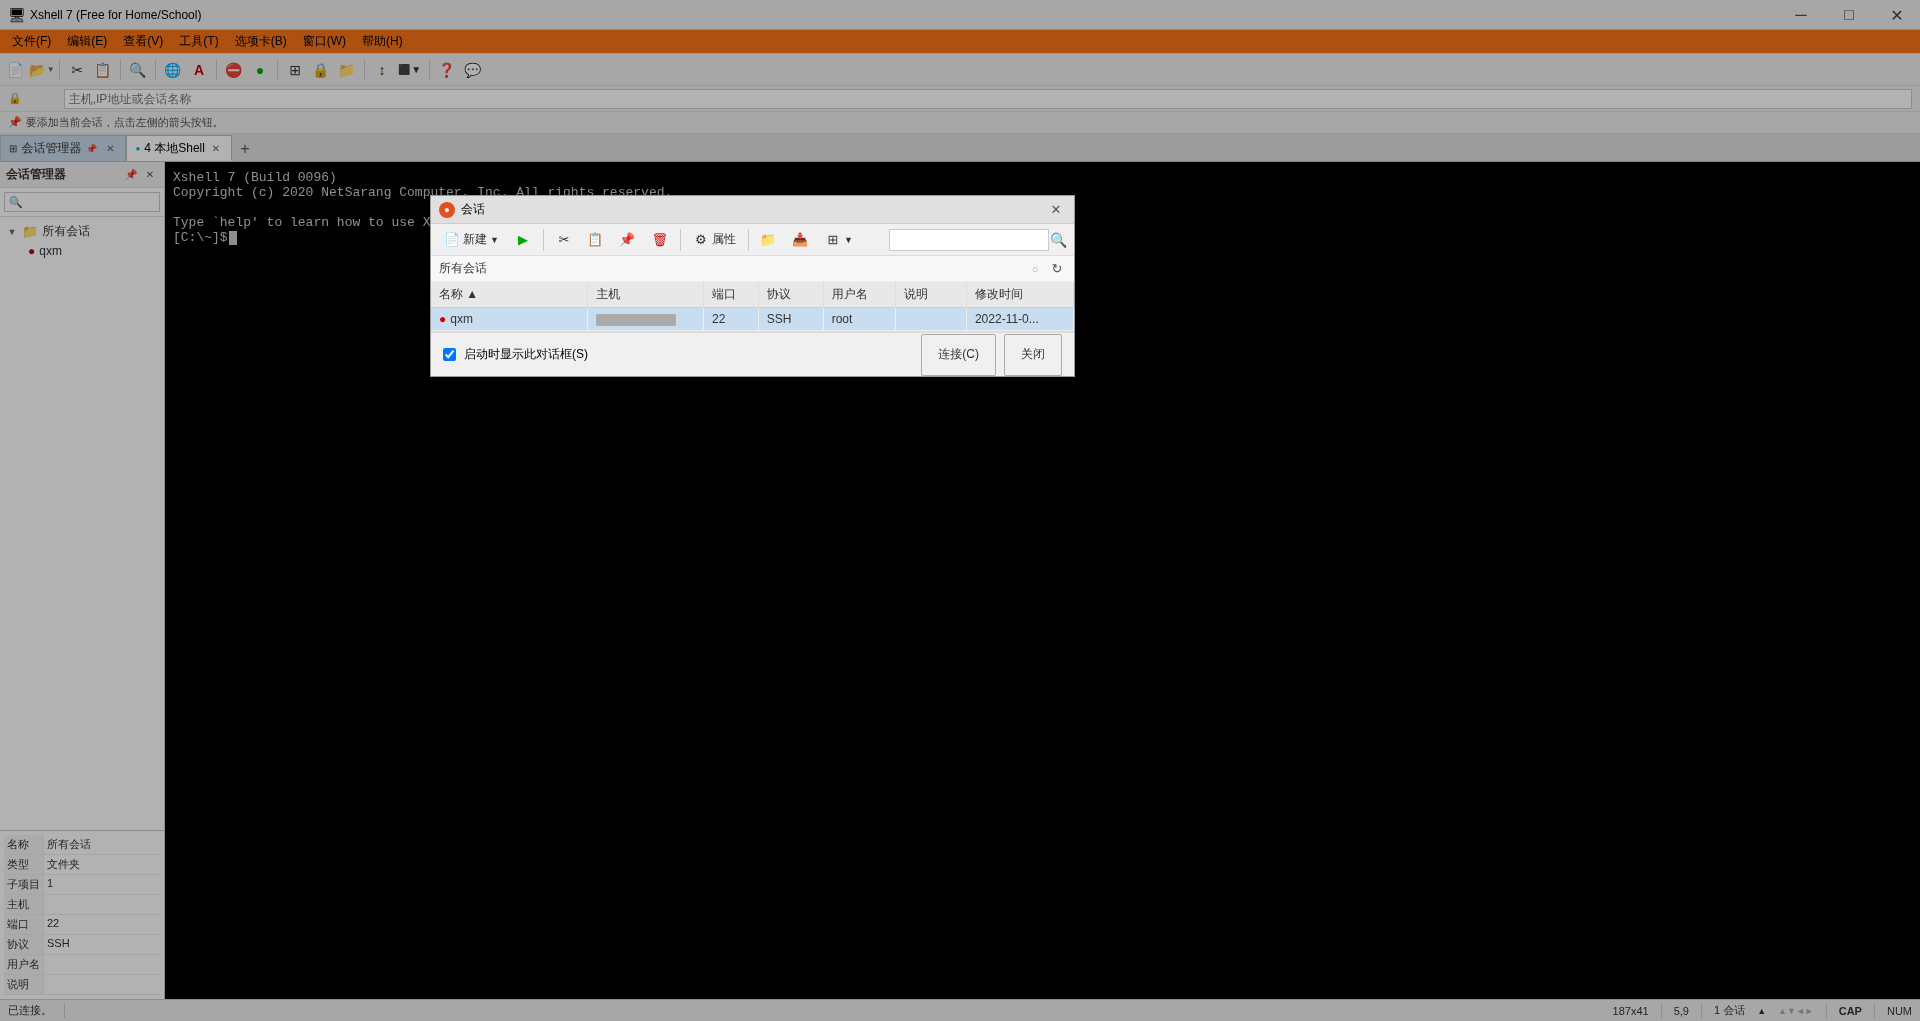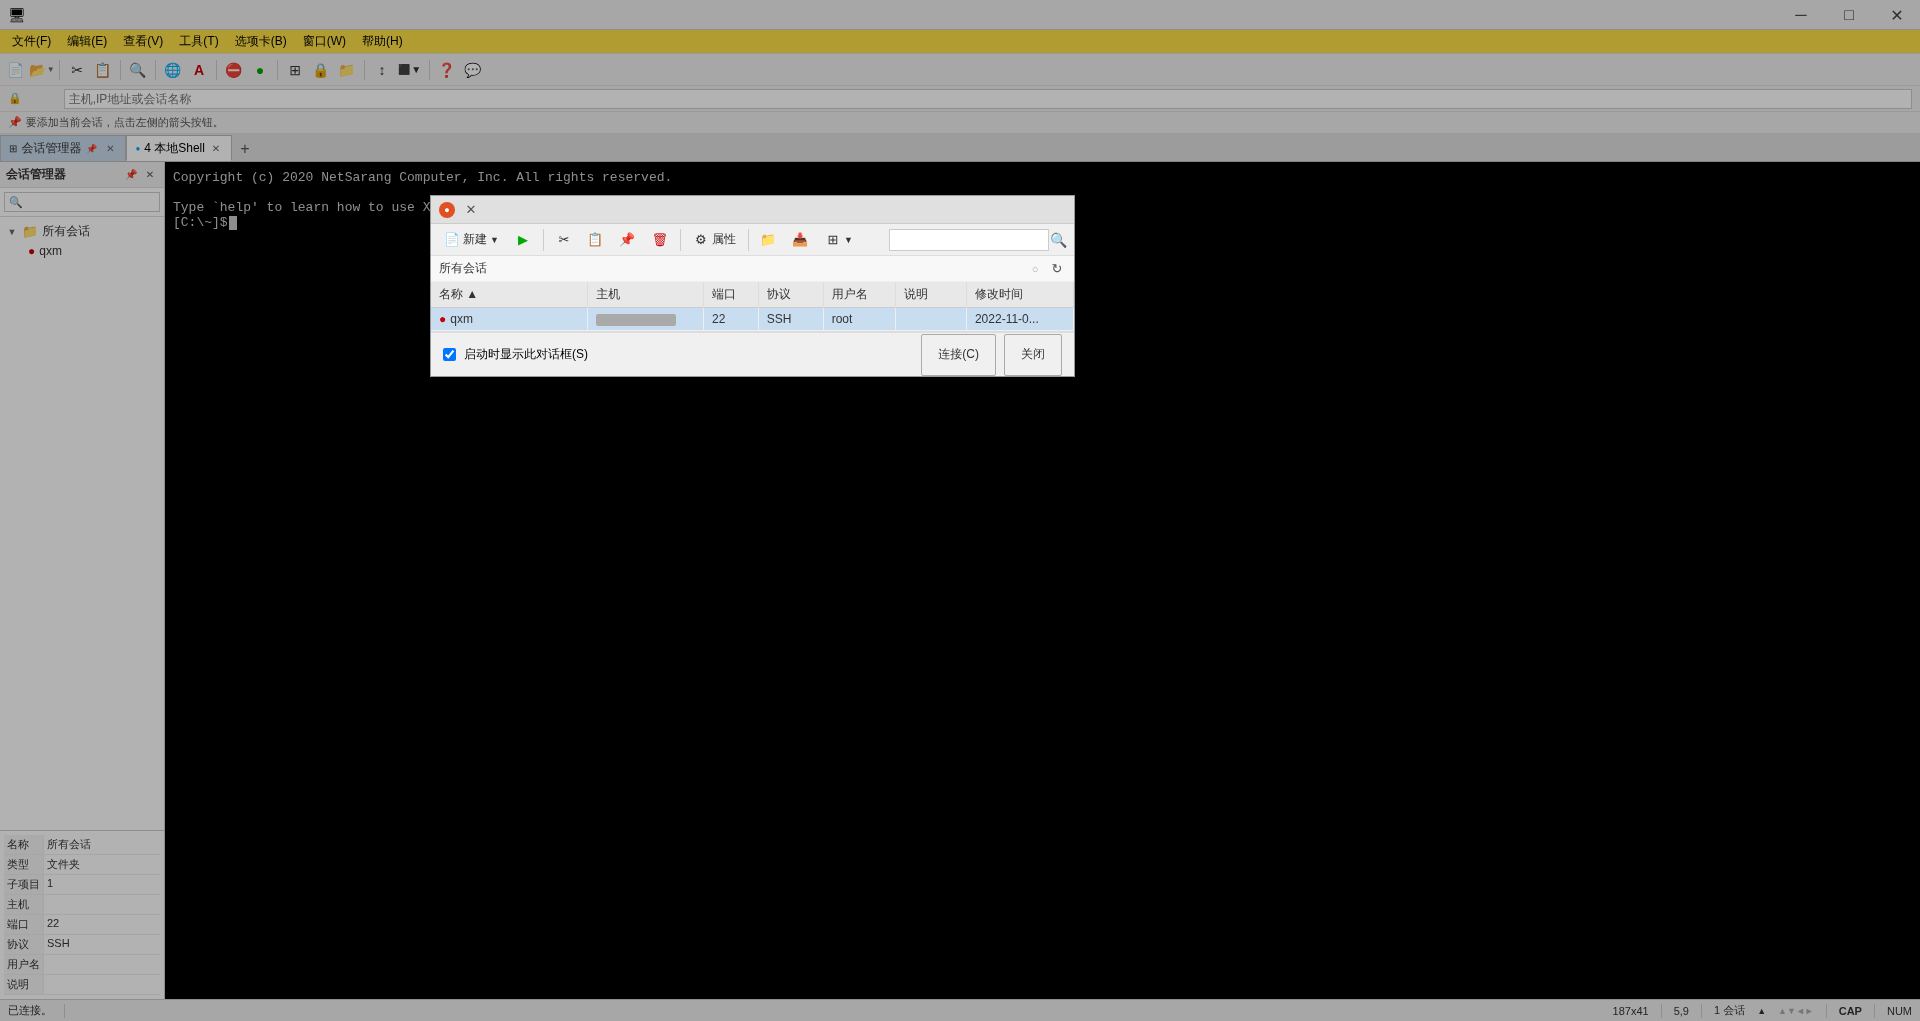--- a/index.html
+++ b/index.html
@@ -54,21 +54,21 @@
       font-size: 16px;
       color: #444;
       background: transparent;
       border: none;
     }
 
     
     #menu-bar {
       width: 100%;
       height: 24px;
-      background: #fde047;
+      background: #f97316;
       display: flex;
       align-items: center;
       padding: 0 4px;
       border-bottom: 1px solid #ddd;
     }
     .menu-item {
       padding: 2px 8px;
       font-size: 12px;
       color: #000;
       cursor: pointer;
@@ -500,20 +500,21 @@
       border-radius: 2px;
       color: #333;
     }
     .dialog-btn.primary { background: #f0f0f0; }
   </style>
 </head>
 <body>
 
 <div id="title-bar">
   <span id="title-bar-icon" style="font-size:14px;">🖥</span>
+  <span id="title-text">Xshell 7 (Free for Home/School)</span>
   <div id="window-controls">
     <button class="win-btn">─</button>
     <button class="win-btn">□</button>
     <button class="win-btn close">✕</button>
   </div>
 </div>
 
 <div id="menu-bar">
 <div class="menu-item">文件(F)</div>
     <div class="menu-item">编辑(E)</div>
@@ -632,20 +633,21 @@
         <span class="prop-val"></span>
       </div>
       <div class="prop-row">
         <span class="prop-key">说明</span>
         <span class="prop-val"></span>
       </div>
     </div>
   </div>
 
   <div id="terminal">
+    <div>Xshell 7 (Build 0096)</div>
     <div>Copyright (c) 2020 NetSarang Computer, Inc. All rights reserved.</div>
     <div>&nbsp;</div>
     <div>Type `help' to learn how to use Xshell.</div>
     <div style="display:flex;align-items:center;">
       <span>[C:\~]$ </span>
       <span style="display:inline-block;width:8px;height:14px;background:#ccc;vertical-align:middle;margin-left:1px;animation:blink 1s step-end infinite;"></span>
     </div>
   </div>
 </div>
 
@@ -663,20 +665,21 @@
   <span style="font-weight:bold;">CAP</span>
   <div class="status-sep"></div>
   <span>NUM</span>
 </div>
 
 <div id="dialog-overlay">
   <div id="session-dialog">
 
     <div id="dialog-titlebar">
       <div id="dialog-title-icon">●</div>
+      <span id="dialog-title-text">会话</span>
       <div id="dialog-close-btn">✕</div>
     </div>
 
     <div id="dialog-toolbar">
       <div class="dlg-tb-btn">
         <span class="dlg-tb-icon">📄</span>
         <span>新建</span>
         <span style="font-size:9px;">▼</span>
       </div>
       <div class="dlg-tb-btn">

